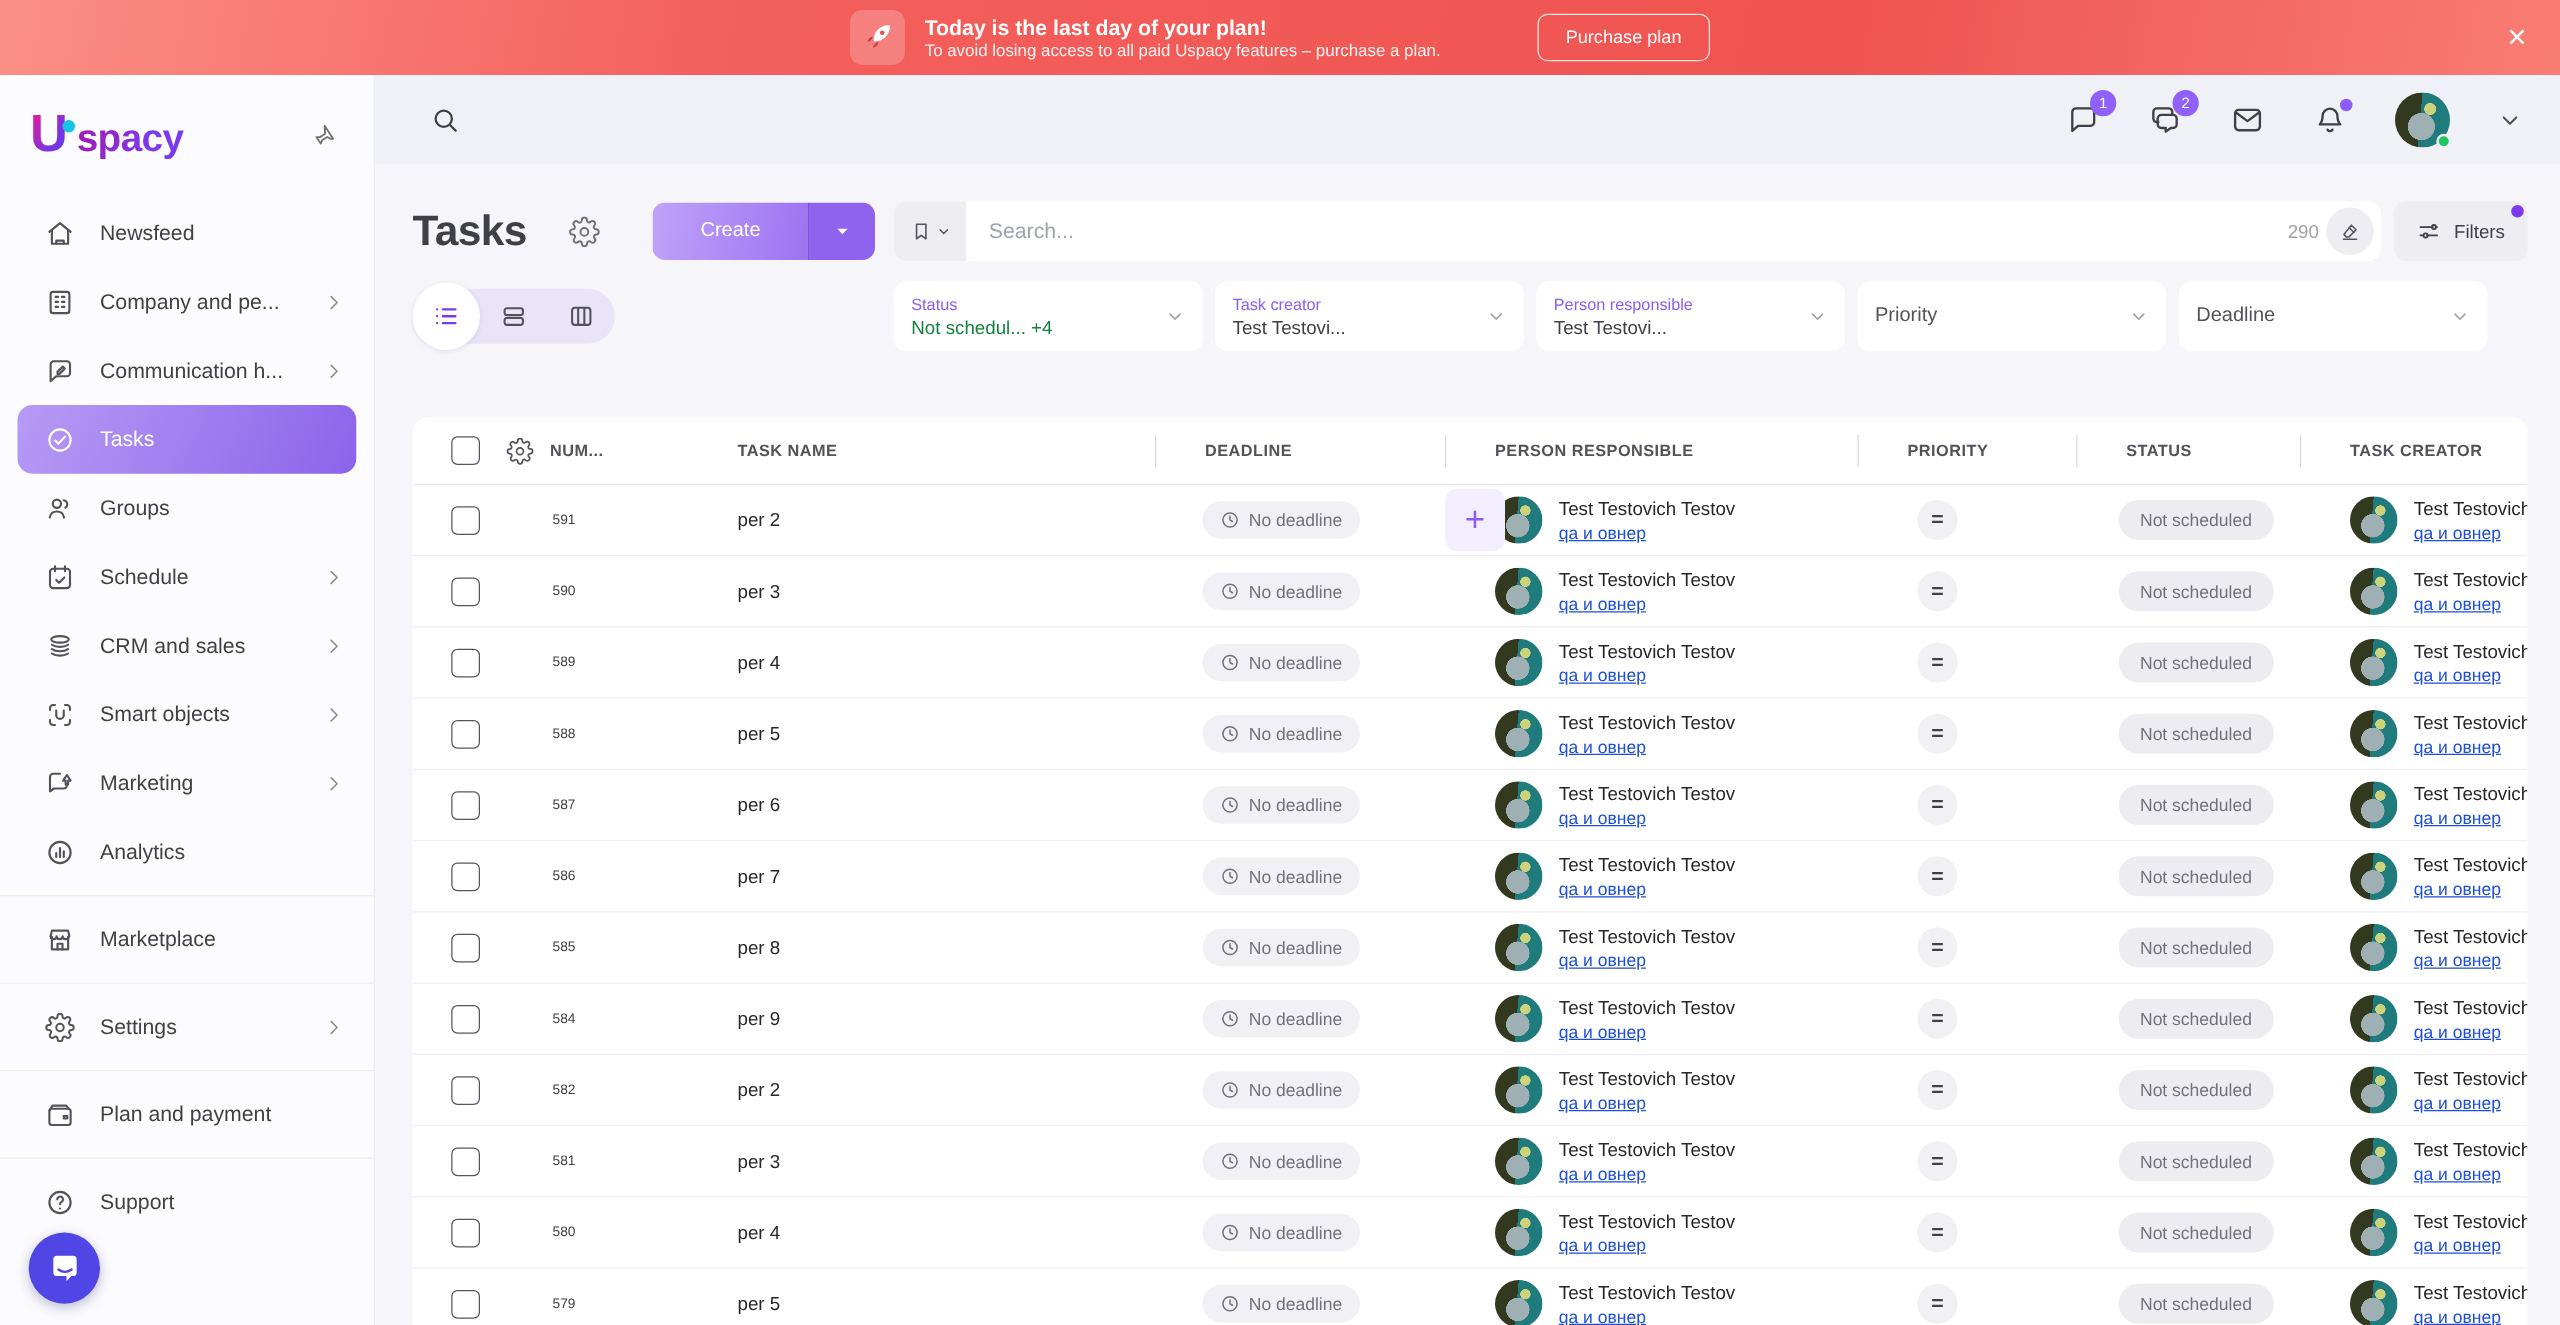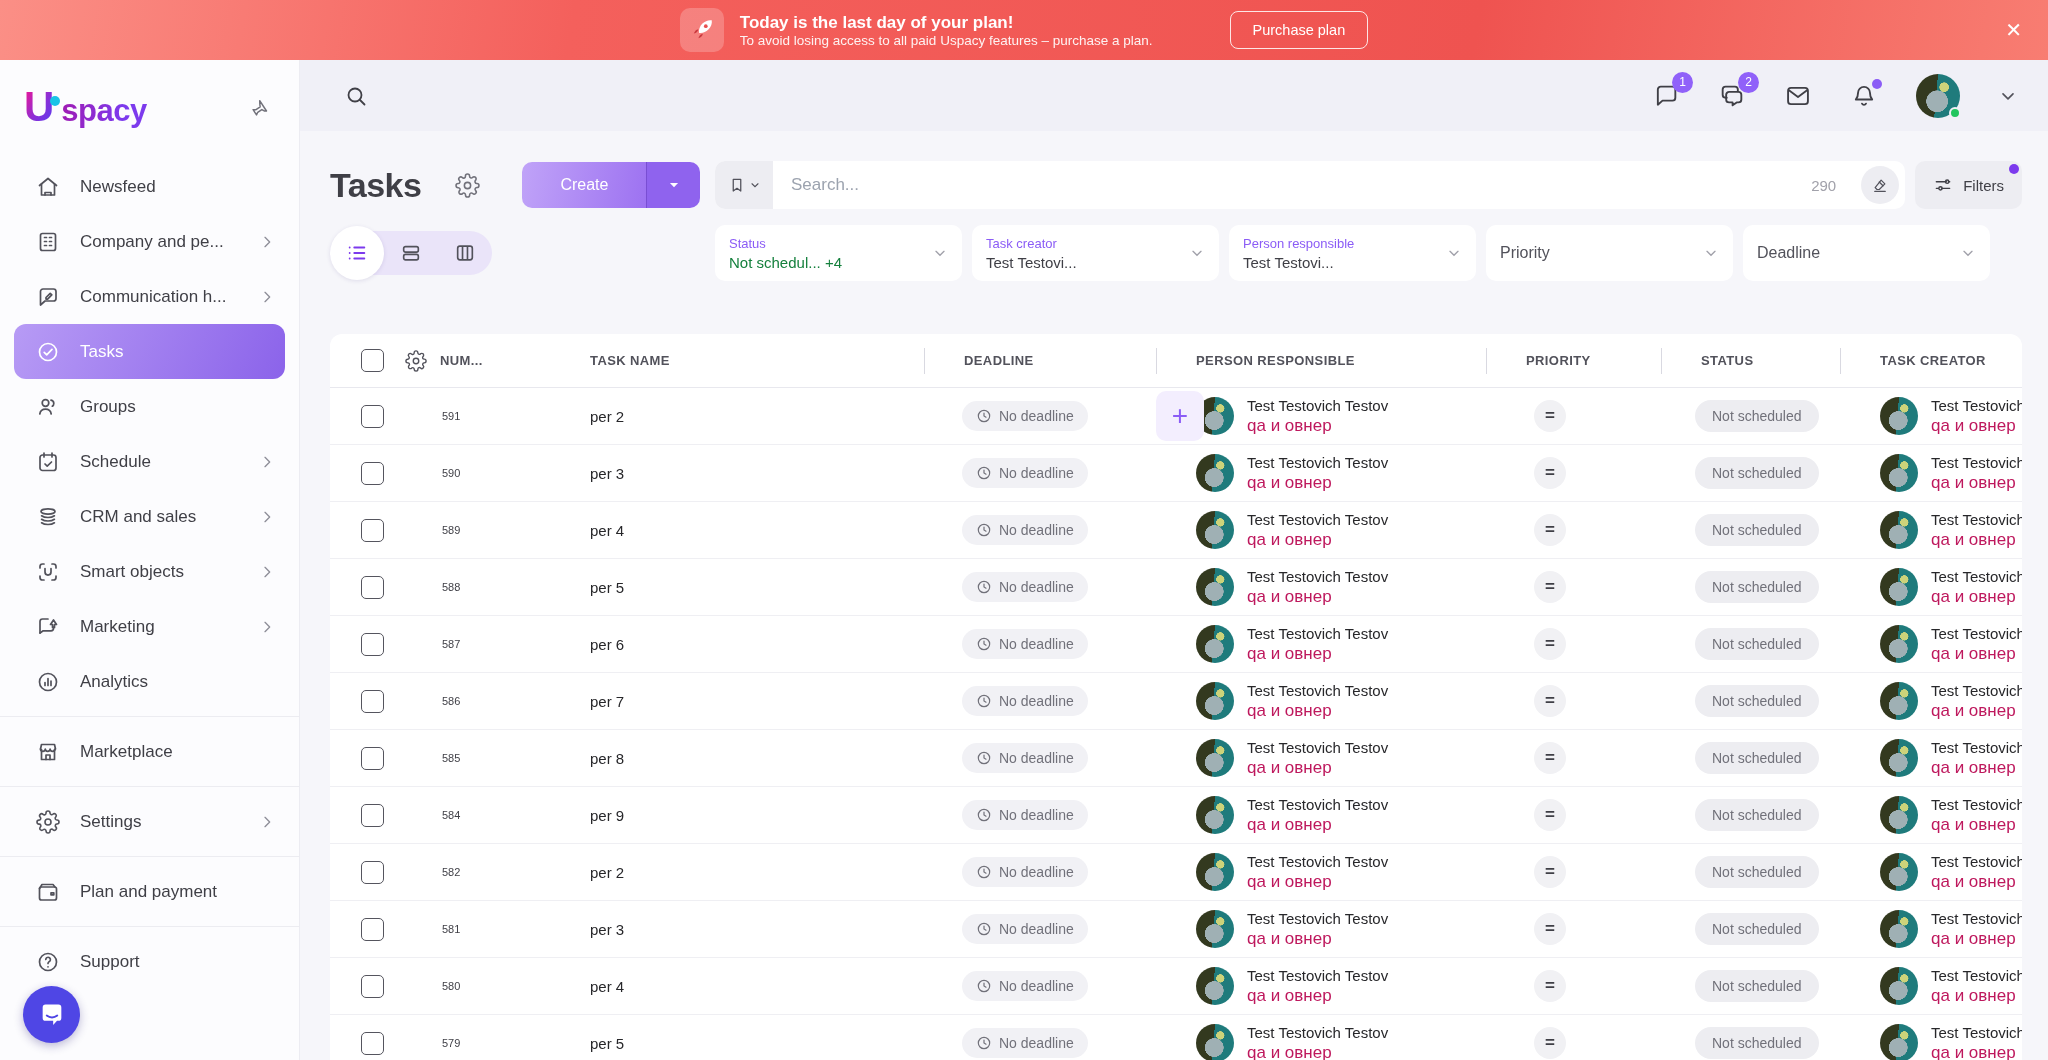--- a/index.html
+++ b/index.html
@@ -68,21 +68,21 @@
   .create-btn { margin-left:42px; height:46px; border-radius:10px; display:flex; overflow:hidden; cursor:pointer; }
   .create-main { width:124px; display:flex; align-items:center; justify-content:center; color:#fff; font-size:16px;
                  background:linear-gradient(100deg,#c0a3f8 0%,#9d72f1 100%); }
   .create-caret { width:54px; background:#8f63ee; border-left:1px solid rgba(80,40,160,.35);
                   display:flex; align-items:center; justify-content:center; }
   .search-group { flex:1; display:flex; align-items:center; }
   .search-box { flex:1; display:flex; align-items:stretch; height:48px; border-radius:10px; overflow:hidden; background:#fff; }
   .bm-btn { width:58px; background:#ededf2; display:flex; align-items:center; justify-content:center; gap:3px; color:#52525b; cursor:pointer; }
   .search-input { flex:1; border:none; outline:none; font-size:17px; padding:0 18px; color:#3f3f46; font-family:inherit; background:transparent; }
   .search-input::placeholder { color:#9ca3af; }
-  .search-right { display:flex; align-items:center; gap:25px; padding-right:6px; }
+  .search-right { display:flex; align-items:center; gap:6px; padding-right:6px; }
   .search-count { color:#a1a1aa; font-size:15px; }
   .eraser-btn { width:38px; height:38px; border-radius:50%; background:#ededf2; display:flex; align-items:center; justify-content:center; color:#52525b; cursor:pointer; }
   .filters-btn { margin-left:10px; height:48px; padding:0 18px; border-radius:10px; background:#ededf2; display:flex; align-items:center; gap:10px;
                  font-size:15px; color:#3f3f46; cursor:pointer; position:relative; }
   .filters-dot { position:absolute; top:3px; right:3px; width:10px; height:10px; border-radius:50%; background:#7c3aed; }
 
   .row2 { margin-top:16px; height:56px; flex:0 0 56px; display:flex; align-items:center; }
   .view-toggle { width:162px; height:44px; border-radius:24px; background:#eae4f9; display:flex; align-items:center; }
   .vt-slot { width:54px; display:flex; align-items:center; justify-content:center; color:#52525b; cursor:pointer; }
   .vt-active { width:54px; height:54px; border-radius:50%; background:#fff; box-shadow:0 1px 4px rgba(60,40,120,.12);
@@ -112,21 +112,21 @@
   .cell-deadline { padding-left:38px; }
   .pill { display:inline-flex; align-items:center; gap:7px; background:#f1f1f5; border-radius:16px; padding:7px 14px; font-size:14px; color:#71717a; white-space:nowrap; }
   .cell-person, .cell-creator { display:flex; align-items:center; gap:13px; padding-left:40px; min-width:0; overflow:hidden; }
   .p-avatar { width:38px; height:38px; border-radius:50%; flex:0 0 38px;
               background:
                 radial-gradient(circle at 64% 30%, #cdd37a 0 11%, transparent 12%),
                 radial-gradient(circle at 48% 62%, #9fb0b4 0 30%, transparent 31%),
                 linear-gradient(95deg,#33391f 0 46%, #1f7b7c 46% 100%); }
   .p-texts { display:flex; flex-direction:column; gap:2px; min-width:0; }
   .p-name { font-size:15px; color:#27272a; white-space:nowrap; }
-  .p-sub { font-size:17px; color:#be185d; white-space:nowrap; }
+  .p-sub { font-size:14px; color:#1d4ed8; white-space:nowrap;text-decoration:underline; }
   .cell-priority { padding-left:48px; }
   .prio-circle { width:32px; height:32px; border-radius:50%; background:#f1f1f4; display:flex; align-items:center; justify-content:center;
                  font-size:17px; font-weight:bold; color:#3f3f46; cursor:pointer; }
   .cell-status { padding-left:34px; }
   .status-pill { display:inline-block; background:#ededf1; border-radius:16px; padding:8px 17px; font-size:14px; color:#71717a; white-space:nowrap; }
   .quick-add { position:absolute; left:826px; top:3px; bottom:3px; width:48px; border-radius:10px; background:#f3eefe;
                display:flex; align-items:center; justify-content:center; font-size:28px; font-weight:300; color:#8b5cf6; cursor:pointer; z-index:2; }
 
   
   .chat-widget { position:absolute; left:23px; top:986px; width:57px; height:57px; border-radius:50%; background:#4f46e5;

